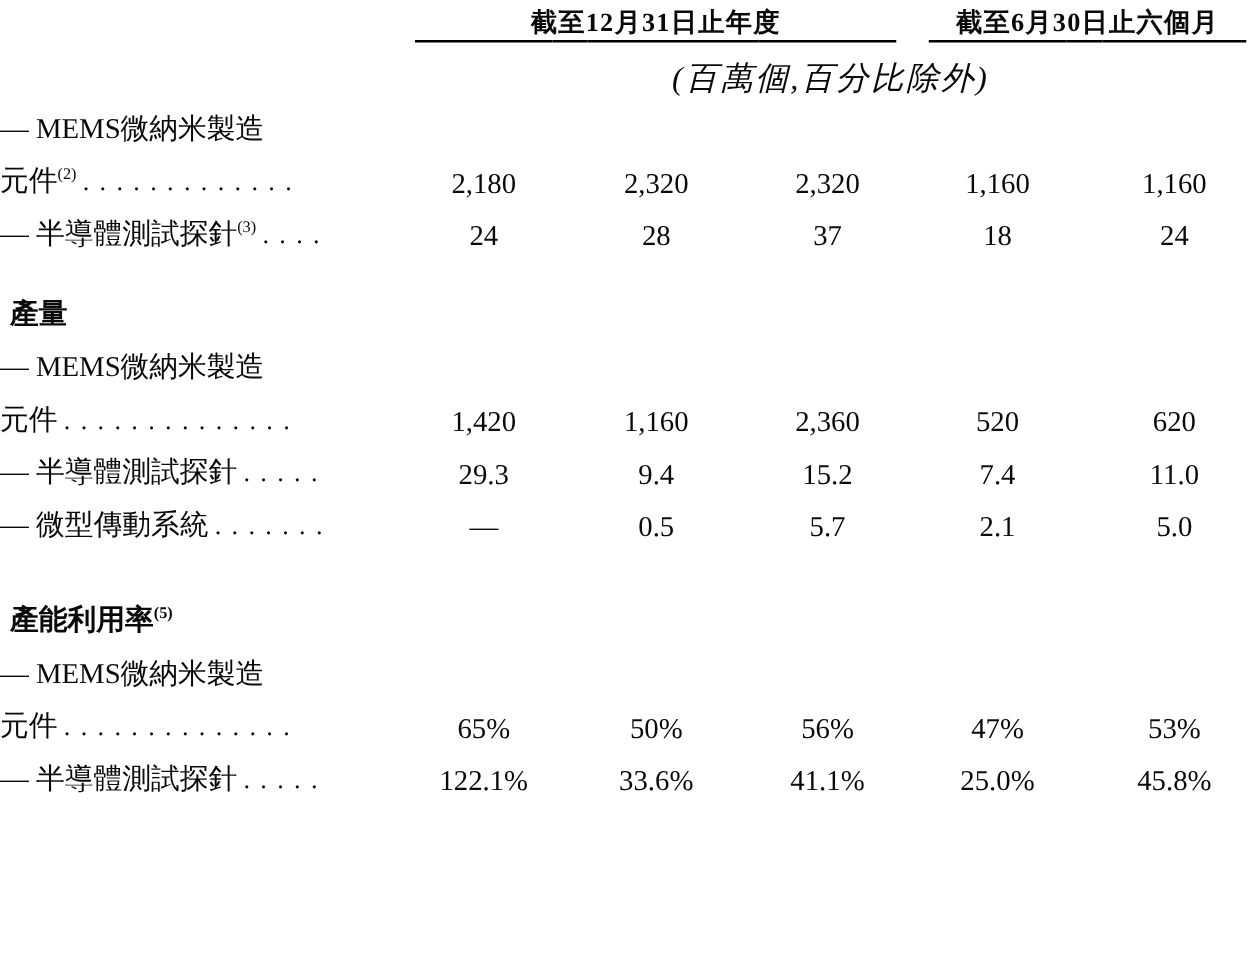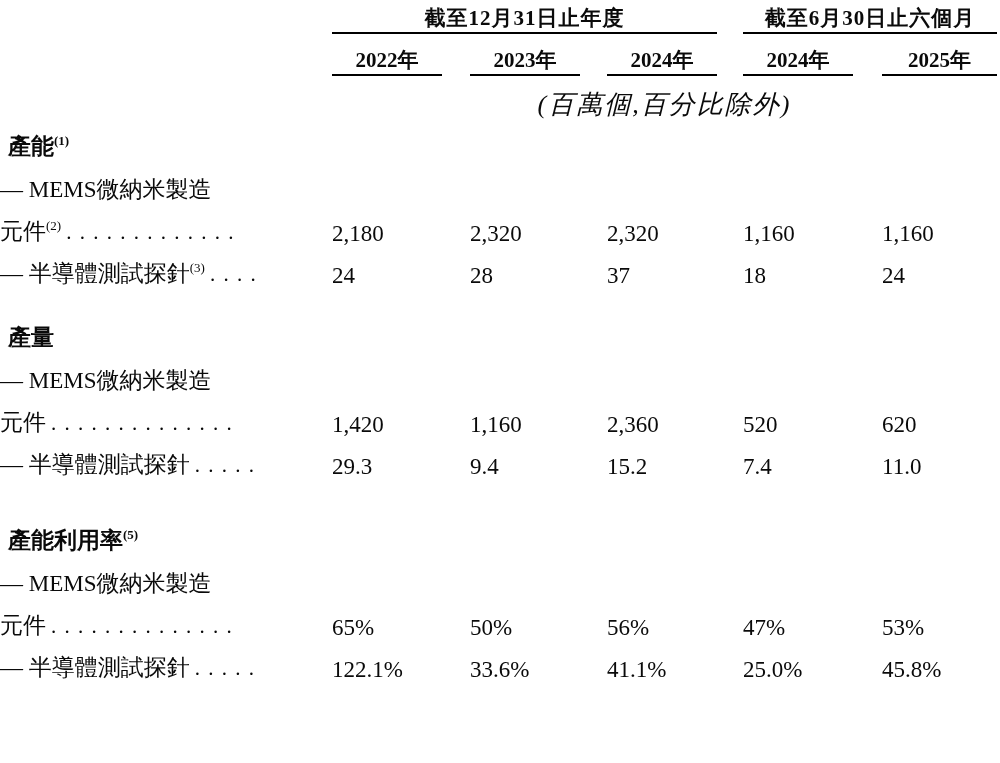--- a/index.html
+++ b/index.html
@@ -61,21 +61,21 @@
     height: 40px;
     font-weight: bold;
     font-size: 23px;
     padding-bottom: 5px;
   }
   tr.s-title.gap-md td { height: 60px; margin-left: 44px; }
   tr.s-title.gap-lg td { height: 72px; }
   tr.s-title td .t { padding-left: 8px; }
   
   tr.line1 td, tr.data td { height: 38px; font-size: 23px; padding-bottom: 4px; }
-  td.num { text-align: left; font-size: 22px; }
+  td.num { text-align: center; font-size: 22px; }
   .indent1 { padding-left: 32px; }
   .indent2 { padding-left: 82px; margin-left: 20px; }
   sup.fn {
     font-size: 13px;
     vertical-align: super;
     line-height: 0;
     font-weight: normal;
   }
   tr.s-title sup.fn { font-weight: bold; }
   .dots {
@@ -104,41 +104,26 @@
     </colgroup>
 
     <tbody>
         <tr class="group-head">
       <td></td>
       <td class="group-label" colspan="5">截至12月31日止年度</td>
       <td class="bigap"></td>
       <td class="group-label" colspan="3">截至6月30日止六個月</td>
     </tr>
 
-    <tr class="years">
-      <td></td>
-      <td class="year">2022年</td>
-      <td class="gap"></td>
-      <td class="year">2023年</td>
-      <td class="gap"></td>
-      <td class="year">2024年</td>
-      <td class="bigap"></td>
-      <td class="year">2024年</td>
-      <td class="gap"></td>
-      <td class="year">2025年</td>
-    </tr>
 
     <tr class="unit-row">
       <td></td>
       <td class="unit" colspan="9">(百萬個,百分比除外)</td>
     </tr>
 
-    <tr class="s-title">
-      <td colspan="10"><span class="t">產能</span><sup class="fn">(1)</sup></td>
-    </tr>
     <tr class="line1">
       <td colspan="10" class="indent1">— MEMS微納米製造</td>
     </tr>
     <tr class="data">
       <td class="indent2"><span>元件</span><sup class="fn">(2)</sup><span class="dots">. . . . . . . . . . . . .</span></td>
       <td class="num">2,180</td>
           <td class="gap"></td>
       <td class="num">2,320</td>
           <td class="gap"></td>
       <td class="num">2,320</td>
@@ -182,20 +167,32 @@
       <td class="indent1"><span>— 半導體測試探針</span><sup class="fn"></sup><span class="dots">. . . . .</span></td>
       <td class="num">29.3</td>
           <td class="gap"></td>
       <td class="num">9.4</td>
           <td class="gap"></td>
       <td class="num">15.2</td>
           <td class="bigap"></td>
       <td class="num">7.4</td>
           <td class="gap"></td>
       <td class="num">11.0</td>
+    </tr>
+    <tr class="data">
+      <td class="indent1"><span>— 微型傳動系統</span><sup class="fn"></sup><span class="dots">. . . . . . .</span></td>
+      <td class="num">—</td>
+          <td class="gap"></td>
+      <td class="num">0.5</td>
+          <td class="gap"></td>
+      <td class="num">5.7</td>
+          <td class="bigap"></td>
+      <td class="num">2.1</td>
+          <td class="gap"></td>
+      <td class="num">5.0</td>
     </tr>
 
     <tr class="s-title gap-lg">
       <td colspan="10"><span class="t">產能利用率</span><sup class="fn">(5)</sup></td>
     </tr>
     <tr class="line1">
       <td colspan="10" class="indent1">— MEMS微納米製造</td>
     </tr>
     <tr class="data">
       <td class="indent2"><span>元件</span><sup class="fn"></sup><span class="dots">. . . . . . . . . . . . . .</span></td>

